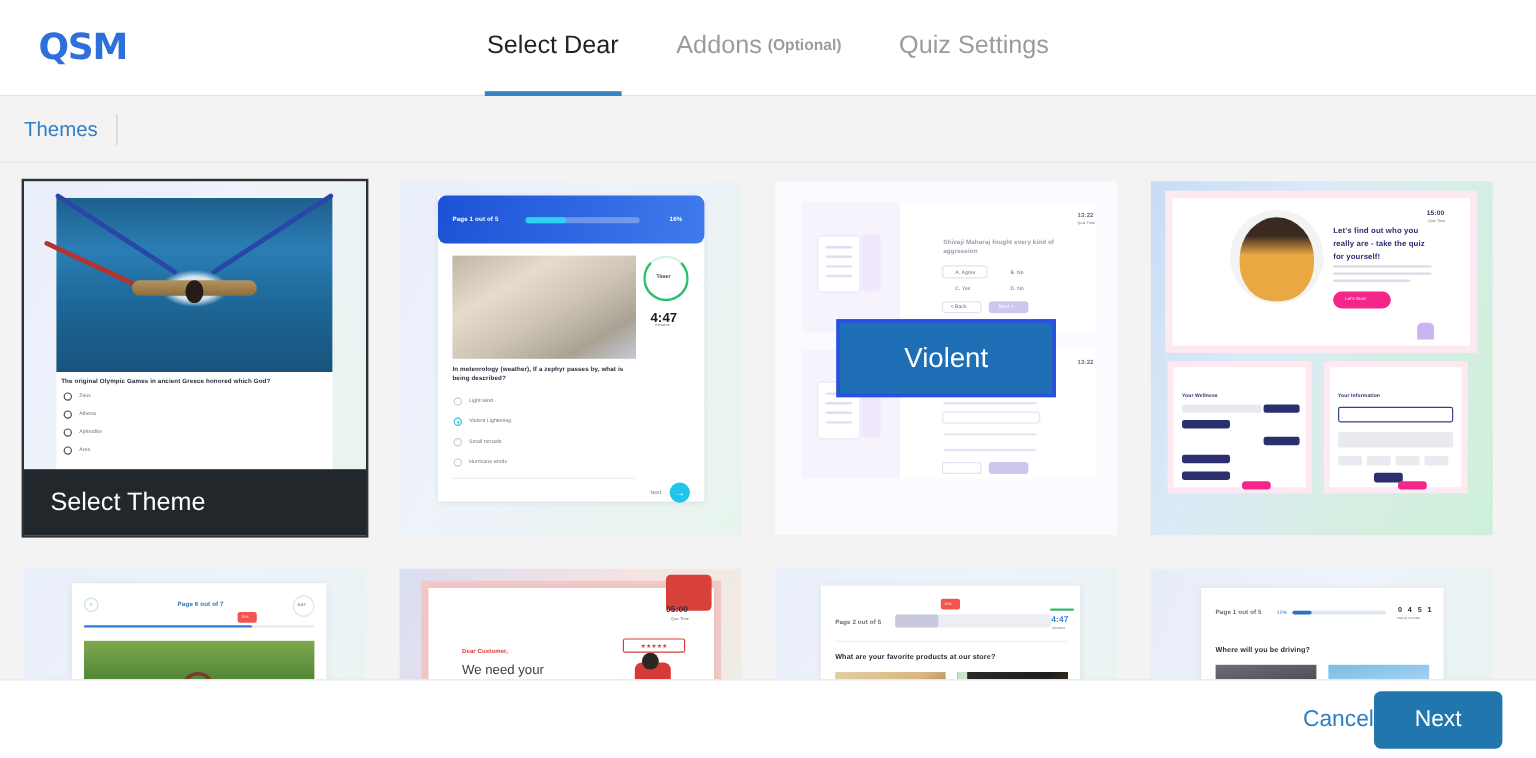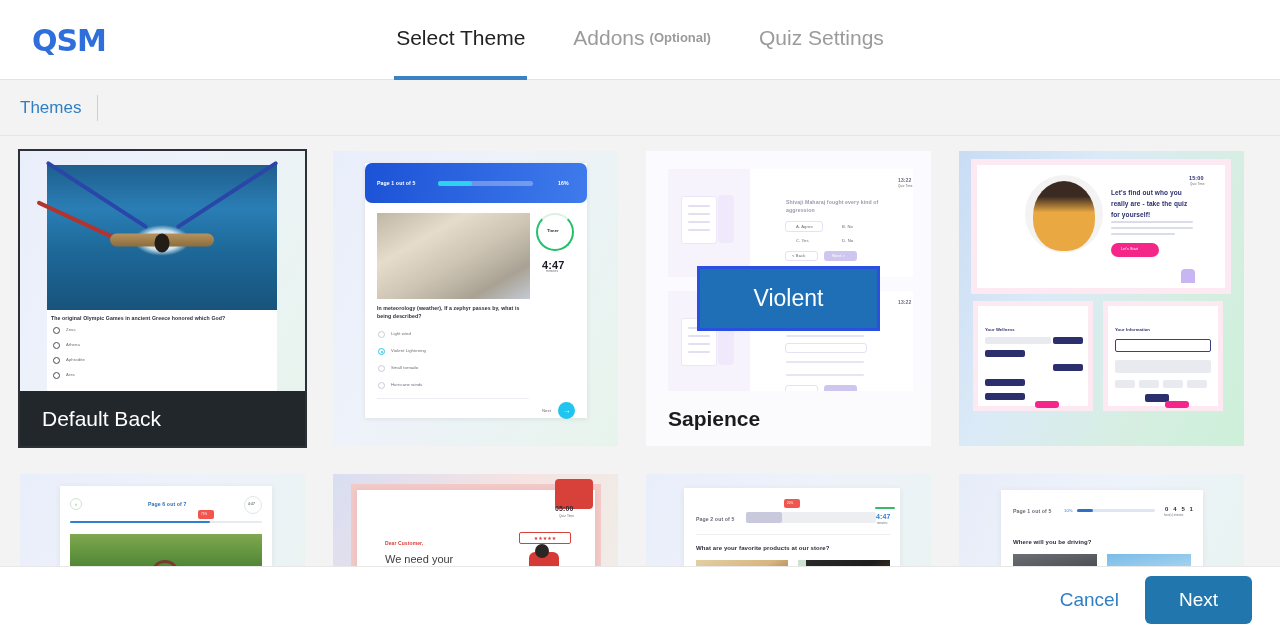--- a/index.html
+++ b/index.html
@@ -130,37 +130,37 @@
   
   .b-sheet { position:absolute; background:#fff; box-shadow:0 1px 6px rgba(0,0,0,.07); }
   .b-badge { position:absolute; background:#f2554d; border-radius:2px; }
   .b-blue { position:absolute; background:#2f7fd6; border-radius:2px; }
 
   
   .bottombar {
     position: absolute; left: 0; right: 0; bottom: 0; height: 66px;
     background: #fff; border-top: 1px solid #e7e7e7;
     display: flex; align-items: center; justify-content: flex-end;
-    gap: 26px; padding-right: 28px;
+    padding-right: 28px;
   }
   .cancel-link { color: #2f7fc4; font-size: 19px; cursor: pointer; }
   .next-btn {
     background: #2176ae; color: #fff; border: none; border-radius: 6px;
     font-size: 19px; padding: 13px 34px; cursor: pointer;
     font-family: "Liberation Sans", sans-serif;
   }
 </style>
 </head>
 <body>
 
 <div class="topbar">
   <div class="logo">QSM</div>
   <div class="tabs">
     <div class="tab active">
-      <span>Select Theme</span>
+      <span>Select Dear</span>
     </div>
     <div class="tab">
       <span>Addons</span>
       <span class="opt">(Optional)</span>
     </div>
     <div class="tab">
       <span>Quiz Settings</span>
     </div>
   </div>
 </div>
@@ -187,21 +187,21 @@
         <div class="radio" style="left:33px;top:176px;"></div>
         <div class="txt sm" style="left:46px;top:176px;">Zeus</div>
         <div class="radio" style="left:33px;top:191px;"></div>
         <div class="txt sm" style="left:46px;top:191px;">Athena</div>
         <div class="radio" style="left:33px;top:206px;"></div>
         <div class="txt sm" style="left:46px;top:206px;">Aphrodite</div>
         <div class="radio" style="left:33px;top:221px;"></div>
         <div class="txt sm" style="left:46px;top:221px;">Ares</div>
       </div>
       <div class="footer dark">
-        <span>Default Back</span>
+        <span>Select Theme</span>
       </div>
     </div>
 
     <div class="card">
       <div class="preview">
         <div class="c2-sheet sheet"></div>
         <div class="c2-head"></div>
         <div class="txt" style="left:44px;top:29px;color:#fff;">Page 1 out of 5</div>
         <div class="c2-bar" style="left:105px;top:30px;width:95px;background:rgba(255,255,255,.3);"></div>
         <div class="c2-bar" style="left:105px;top:30px;width:34px;background:#2fd0f0;"></div>
@@ -264,23 +264,20 @@
         <div class="ln" style="left:140px;top:184px;width:78px;height:2px;background:#e8e4f4;"></div>
         <div class="c3-opt" style="left:139px;top:192px;width:82px;height:10px;"></div>
         <div class="ln" style="left:140px;top:210px;width:78px;height:2px;background:#e8e4f4;"></div>
         <div class="ln" style="left:140px;top:223px;width:78px;height:2px;background:#e8e4f4;"></div>
         <div class="c3-opt" style="left:139px;top:234px;width:33px;height:10px;"></div>
         <div class="c3-btn" style="left:178px;top:234px;width:33px;height:10px;"></div>
       </div>
       <div class="select-overlay">
         <button class="select-btn">Violent</button>
       </div>
-      <div class="footer light">
-        <span>Sapience</span>
-      </div>
     </div>
 
     <div class="card" style="background:linear-gradient(115deg,#c9dcf5 0%,#dbeaf7 35%,#d6eee2 70%,#cdf0d9 100%);">
       <div class="preview">
         <div class="c4-outer">
           <div class="c4-inner"></div>
         </div>
         <div class="c4-photo" style="left:66px;top:24px;width:78px;height:78px;background:#f3f3f3;"></div>
         <div class="c4-photo" style="left:74px;top:30px;width:62px;height:70px;background:linear-gradient(180deg,#3a2a22 0%,#3a2a22 22%,#e9a842 45%,#e9a842 100%);border-radius:50% 50% 45% 45%;"></div>
         <div class="txt" style="left:152px;top:36px;width:86px;font-size:6.5px;color:#2b2f6e;line-height:1.7;">Let's find out who you really are - take the quiz for yourself!</div>

